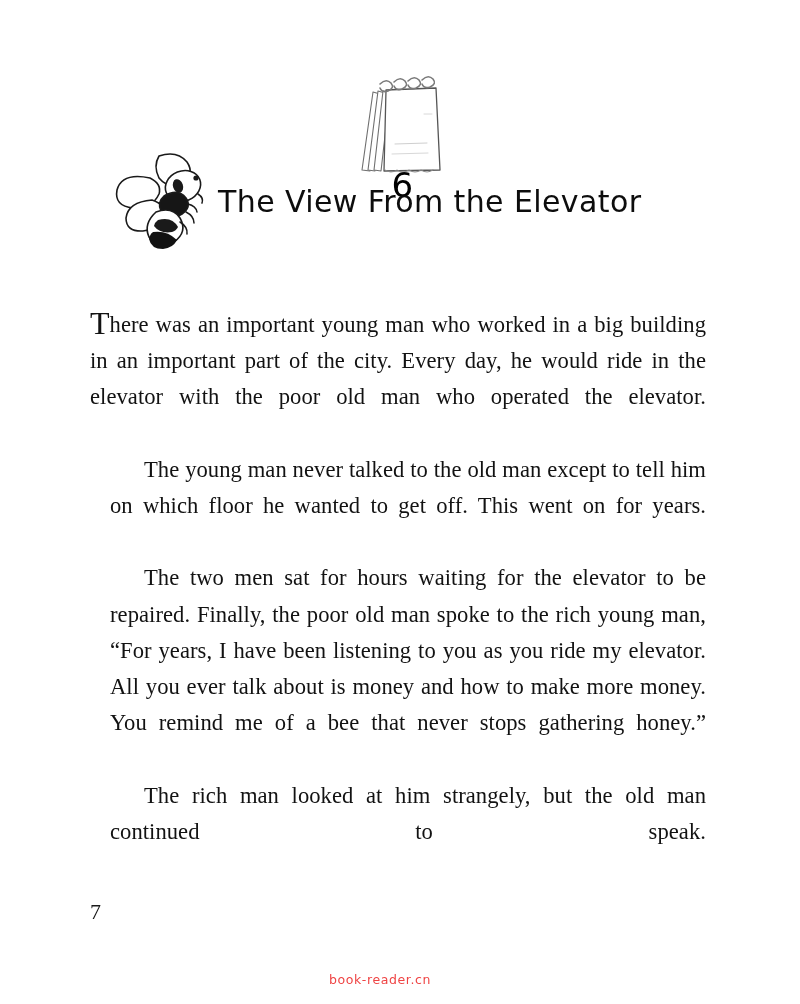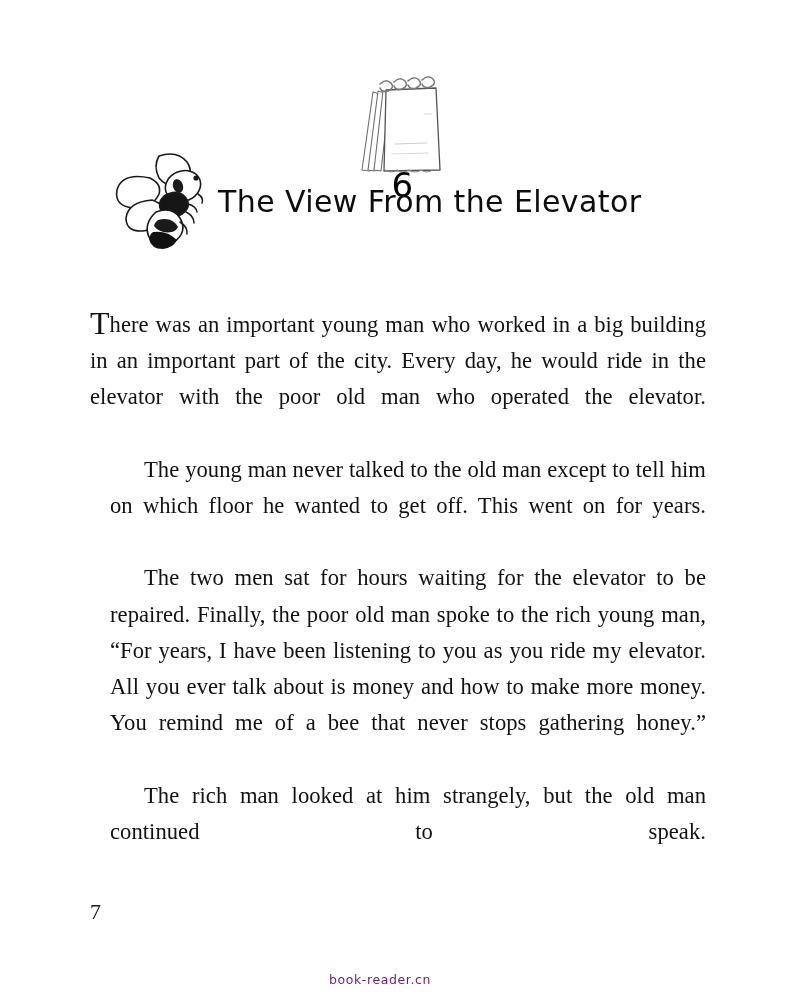--- a/index.html
+++ b/index.html
@@ -123,21 +123,21 @@
 
   .watermark {
     position: absolute;
     left: 0;
     top: 972px;
     width: 760px;
     text-align: center;
     font-family: "DejaVu Sans", sans-serif;
     font-size: 12.5px;
     letter-spacing: 0.6px;
-    color: #701a75;
+    color: #ef4444;
   }
 </style>
 </head>
 <body>
 
 <div class="page">
 
   <div class="chapter-header">
 
     <div class="calendar-icon">

